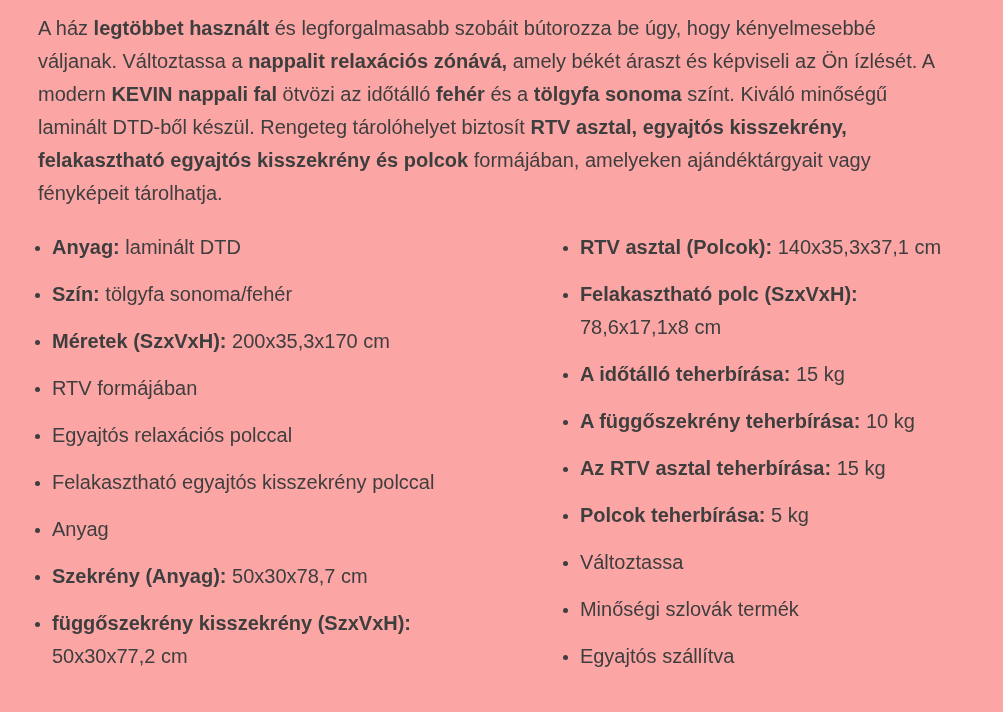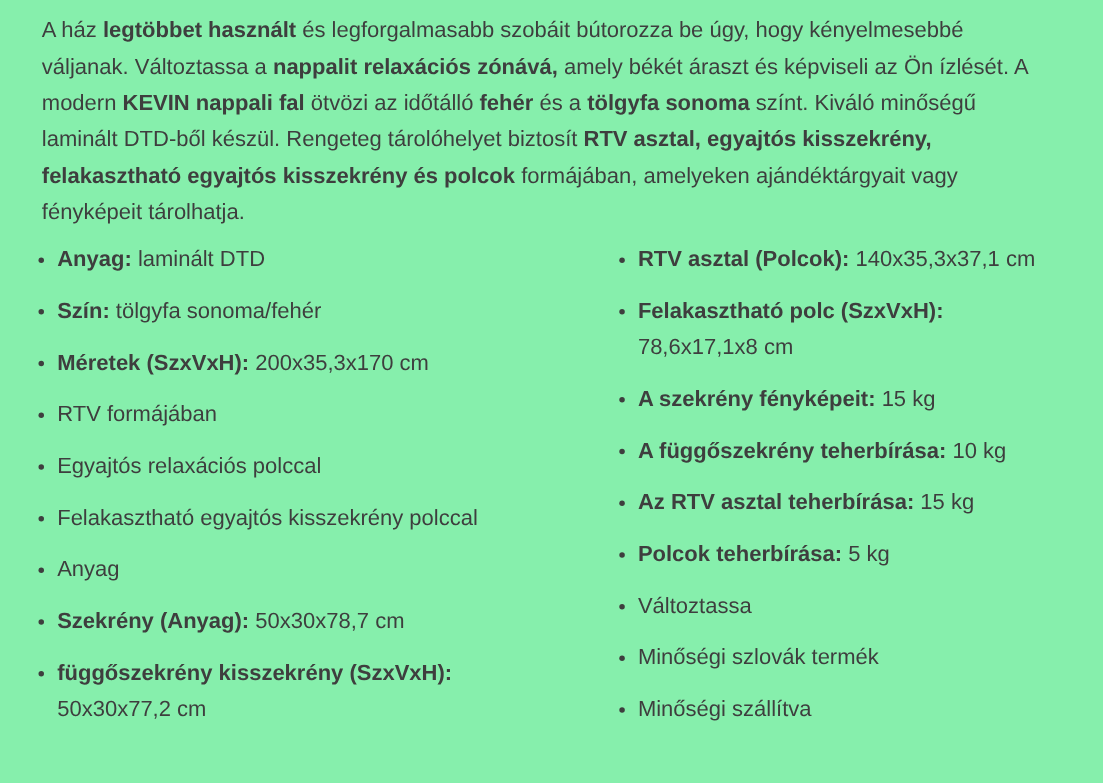--- a/index.html
+++ b/index.html
@@ -6,39 +6,39 @@
     margin: 0;
     padding: 0;
     background: #ffffff;
   }
   .page {
     position: relative;
     width: 1003px;
     height: 712px;
     box-sizing: border-box;
     padding: 12px 35px 0 38px;
-    background: #86efac;
+    background: #fca5a5;
     color: #3e3e3e;
     font-family: "Liberation Sans", sans-serif;
     overflow: hidden;
   }
   .desc {
     margin: 0;
     width: 922px;
     font-size: 20px;
     line-height: 33px;
     font-weight: 400;
   }
   .desc strong, .spec-list strong {
     font-weight: 700;
     color: #3e3e3e;
   }
   .columns {
     display: flex;
-    margin-top: 10px;
+    margin-top: 21px;
   }
   .spec-list {
     list-style: disc outside;
     margin: 0;
     padding: 0 0 0 14px;
     font-size: 20px;
     line-height: 33px;
   }
   .spec-list li {
     margin-bottom: 14px;
@@ -69,22 +69,22 @@
         <li>RTV formájában</li>
         <li>Egyajtós relaxációs polccal</li>
         <li>Felakasztható egyajtós kisszekrény polccal</li>
         <li>Anyag</li>
         <li><strong>Szekrény (Anyag):</strong> 50x30x78,7 cm</li>
         <li><strong>függőszekrény kisszekrény (SzxVxH):</strong> 50x30x77,2 cm</li>
       </ul>
     <ul class="spec-list right" id="list-right">
         <li><strong>RTV asztal (Polcok):</strong> 140x35,3x37,1 cm</li>
         <li><strong>Felakasztható polc (SzxVxH):</strong> 78,6x17,1x8 cm</li>
-        <li><strong>A szekrény fényképeit:</strong> 15 kg</li>
+        <li><strong>A időtálló teherbírása:</strong> 15 kg</li>
         <li><strong>A függőszekrény teherbírása:</strong> 10 kg</li>
         <li><strong>Az RTV asztal teherbírása:</strong> 15 kg</li>
         <li><strong>Polcok teherbírása:</strong> 5 kg</li>
         <li>Változtassa</li>
         <li>Minőségi szlovák termék</li>
-        <li>Minőségi szállítva</li>
+        <li>Egyajtós szállítva</li>
       </ul>
   </div>
 </div>
 
 </body></html>

